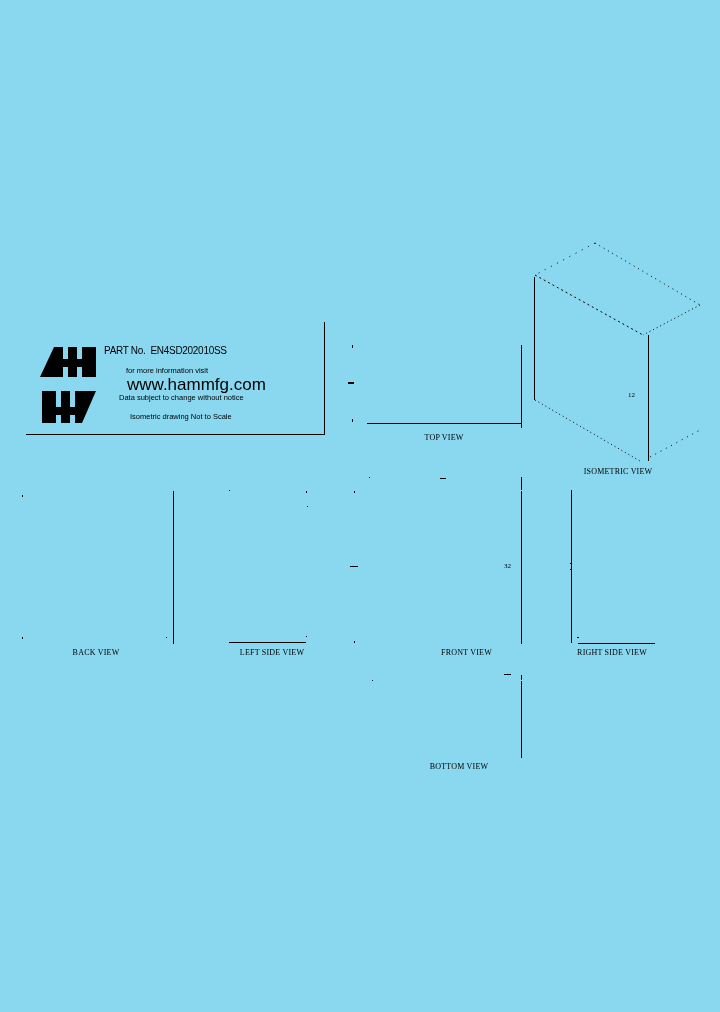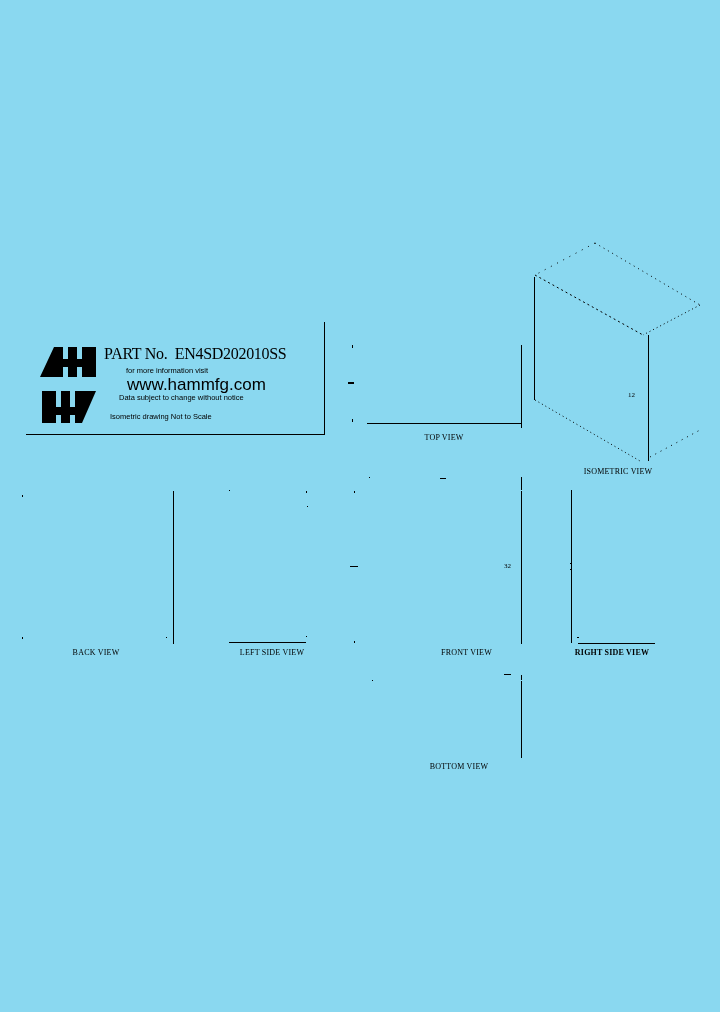--- a/index.html
+++ b/index.html
@@ -10,21 +10,21 @@
     color: #000;
   }
   .abs { position: absolute; }
   .line { position: absolute; background: #000; }
   .dot { position: absolute; width: 2px; height: 2px; background: #000; }
   .view-label {
     position: absolute; font-family: "Liberation Serif", serif;
     font-size: 8px; letter-spacing: 0.2px; white-space: nowrap;
     transform: translateX(-50%);
   }
-  .part-no { position: absolute; left: 104px; top: 345px; font-size: 16px; letter-spacing: -0.3px; white-space: nowrap; font-family: Liberation Serif, serif; }
+  .part-no { position: absolute; left: 104px; top: 345px; font-size: 10px; letter-spacing: -0.3px; white-space: nowrap; }
   .info-small { position: absolute; font-size: 7.5px; white-space: nowrap; }
   .url { position: absolute; left: 127px; top: 375px; font-size: 17px; white-space: nowrap; }
   .dim { position: absolute; font-family: "Liberation Serif", serif; font-size: 7px; white-space: nowrap; }
 </style>
 </head>
 <body>
 
 <div class="line" style="left:324px;top:322px;width:1px;height:113px;"></div>
 <div class="line" style="left:26px;top:434px;width:299px;height:1px;"></div>
 
@@ -34,21 +34,21 @@
 
   <polygon points="4,44 18,44 18,60 23,60 23,44 32,44 32,60 37,60 37,44 58,44 44,76 37,76 37,68 32,68 32,76 23,76 23,68 18,68 18,76 4,76" fill="#000"></polygon>
 </svg>
 
 <div class="part-no">
   <span>PART No.</span>&nbsp;&nbsp;<span>EN4SD202010SS</span>
 </div>
 <div class="info-small" style="left:126px;top:366px;">for more information visit</div>
 <div class="url">www.hammfg.com</div>
 <div class="info-small" style="left:119px;top:393px;">Data subject to change without notice</div>
-<div class="info-small" style="left:110px;top:412px;">Isometric drawing Not to Scale</div>
+<div class="info-small" style="left:130px;top:412px;">Isometric drawing Not to Scale</div>
 
 <div>
   <div class="dot" style="left:352px;top:345px;width:1px;height:3px;"></div>
   <div class="dot" style="left:348px;top:382px;width:6px;height:2px;"></div>
   <div class="dot" style="left:352px;top:419px;width:1px;height:3px;"></div>
   <div class="line" style="left:367px;top:423px;width:155px;height:1px;"></div>
   <div class="line" style="left:521px;top:345px;width:1px;height:83px;"></div>
   <div class="view-label" style="left:444px;top:433px;">TOP VIEW</div>
 </div>
 
@@ -98,21 +98,21 @@
   <div class="line" style="left:521px;top:491px;width:1px;height:153px;"></div>
   <div class="view-label" style="left:444px;top:648px;padding-left:45px;">FRONT VIEW</div>
 </div>
 
 <div>
   <div class="line" style="left:571px;top:490px;width:1px;height:153px;"></div>
   <div class="dot" style="left:570px;top:563px;width:1px;height:1px;"></div>
   <div class="dot" style="left:570px;top:569px;width:1px;height:1px;"></div>
   <div class="dot" style="left:577px;top:637px;width:2px;height:1px;"></div>
   <div class="line" style="left:578px;top:643px;width:77px;height:1px;"></div>
-  <div class="view-label" style="left:612px;top:648px;font-weight:bold;">RIGHT SIDE VIEW</div>
+  <div class="view-label" style="left:612px;top:648px;">RIGHT SIDE VIEW</div>
 </div>
 
 <div>
   <div class="dot" style="left:372px;top:680px;width:1px;height:1px;"></div>
   <div class="line" style="left:504px;top:674px;width:7px;height:1px;"></div>
   <div class="line" style="left:521px;top:675px;width:1px;height:5px;"></div>
   <div class="line" style="left:521px;top:681px;width:1px;height:77px;"></div>
   <div class="view-label" style="left:444px;top:762px;padding-left:30px;">BOTTOM VIEW</div>
 </div>
 

